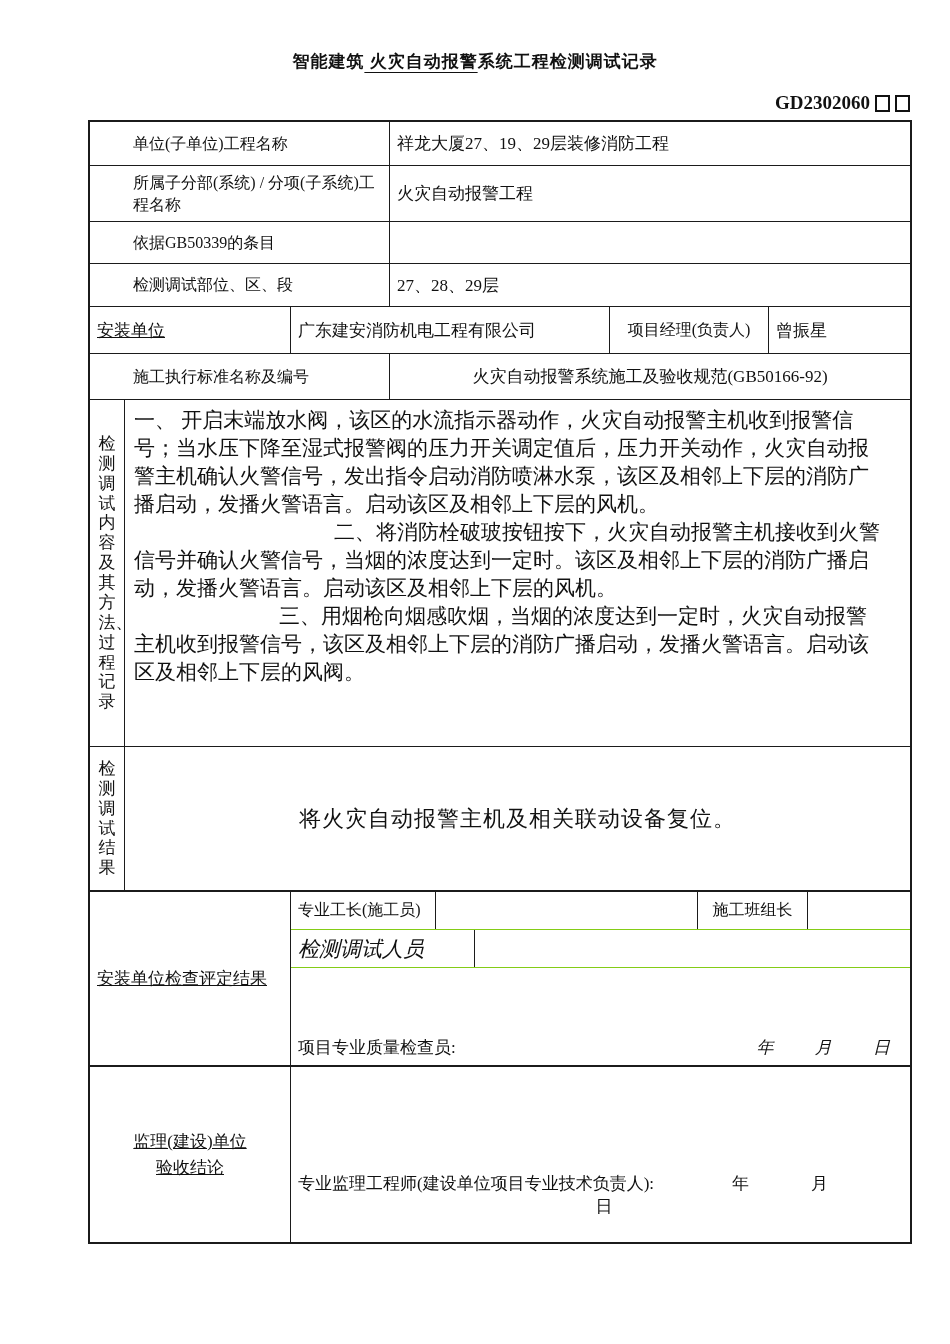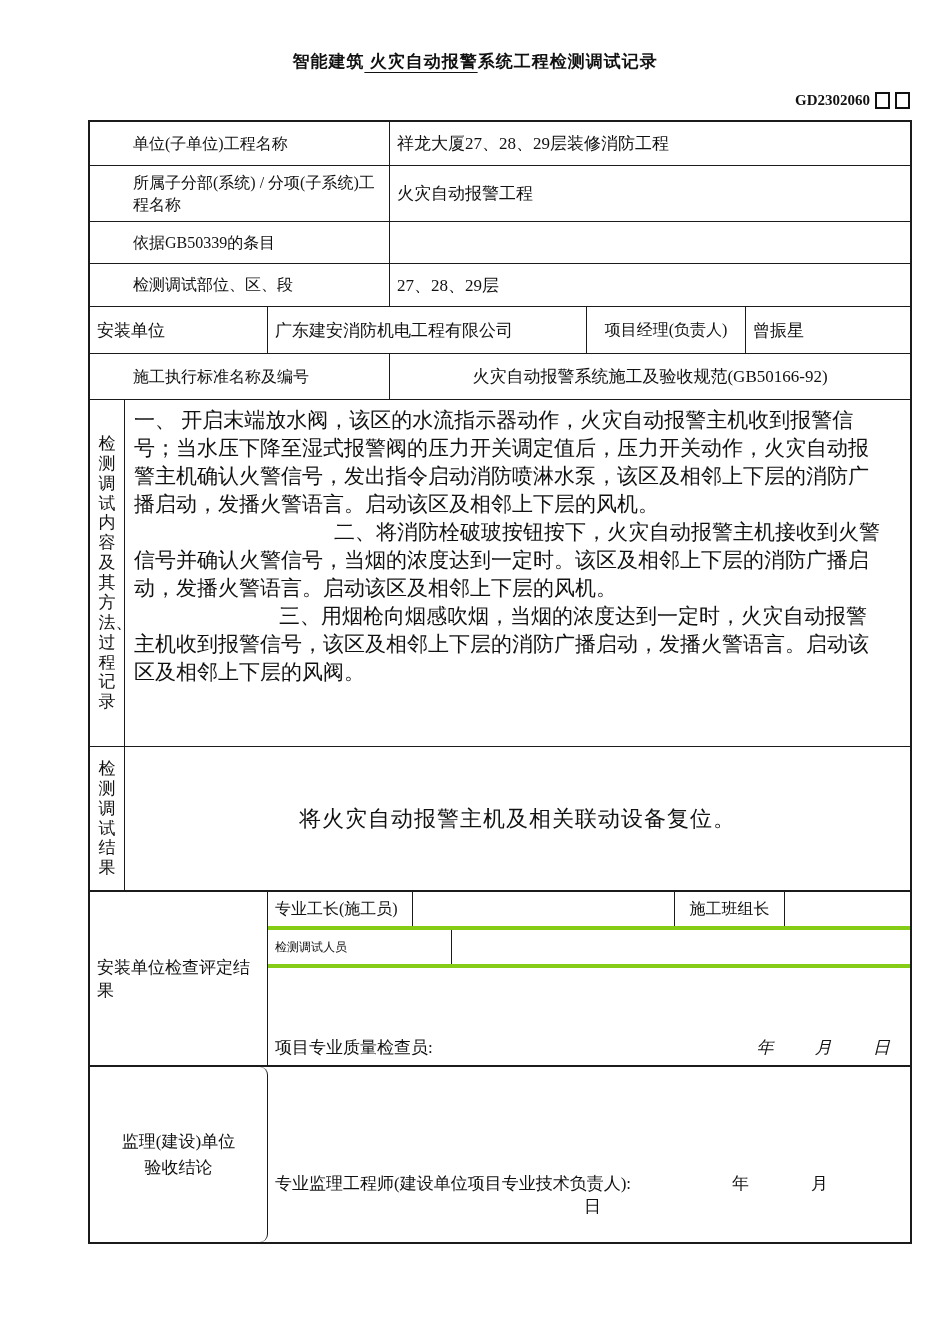--- a/index.html
+++ b/index.html
@@ -14,21 +14,21 @@
     margin-top: 50px;
     font-size: 17px;
     font-weight: bold;
     letter-spacing: 1px;
   }
   .page-title .u { text-decoration: underline; text-underline-offset: 5px; }
   .code-line {
     position: absolute;
     top: 92px;
     right: 40px;
-    font-size: 15px;
+    font-size: 19px;
     font-weight: bold;
     display: flex;
     align-items: center;
   }
   .code-box {
     display: inline-block;
     width: 15px; height: 17px;
     border: 2px solid #111;
     margin-left: 5px;
   }
@@ -50,21 +50,21 @@
     overflow: hidden;
   }
   .c.last { border-right: none; }
   .c.center { justify-content: center; text-align: center; }
   .lbl { width: 264px; flex: none; font-size: 16px; line-height: 1.35; margin-left: 36px; }
   .val { flex: 1; }
   .h44 { height: 44px; } .h56 { height: 56px; } .h42 { height: 42px; }
   .h43 { height: 43px; } .h47 { height: 47px; } .h46 { height: 46px; }
   .h347 { height: 347px; } .h145 { height: 145px; }
   .h175 { height: 175px; } .h177 { height: 175px; }
-  .w191 { width: 178px; flex: none; }
+  .w191 { width: 201px; flex: none; text-decoration: underline; }
   .w319 { width: 319px; flex: none; }
   .w159 { width: 159px; flex: none; font-size: 16px; }
   .sidecol {
     width: 35px; flex: none;
     justify-content: center;
     padding: 0;
   }
   .vtext {
     width: 17px;
     font-size: 17px;
@@ -77,43 +77,42 @@
     display: block;
     padding: 6px 24px 0 9px;
     font-size: 21px;
     line-height: 28px;
   }
   .bigcell p { margin: 0; }
   .p2 { text-indent: 200px; }
   .p3 { text-indent: 145px; }
   .resultcell { flex: 1; justify-content: center; font-size: 22px; letter-spacing: 1px; }
   .subgrid { flex: 1; display: flex; flex-direction: column; padding: 0; align-items: stretch; }
-  .subrow { display: flex; border-bottom: 4px solid #84cc16; height: 38px; flex: none; }
+  .subrow { display: flex; border-bottom: 1px solid #84cc16; height: 38px; flex: none; }
   .subrow .c { height: 100%; }
   .w145 { width: 145px; flex: none; font-size: 16px; }
   .w262 { width: 262px; flex: none; }
   .w110 { width: 110px; flex: none; font-size: 16px; }
-  .w184 { width: 184px; flex: none; font-size: 12px; }
+  .w184 { width: 184px; flex: none; font-size: 21px; font-style: italic; }
   .tallcell {
     flex: 1;
     display: flex;
     align-items: flex-end;
     padding: 0 0 6px 7px;
   }
   .sigline { display: flex; width: 100%; align-items: baseline; }
   .ymd { display: inline-block; }
   .inspector-ymd { margin-left: auto; font-style: italic; }
   .inspector-ymd .m { margin-left: 37px; }
   .inspector-ymd .d { margin-left: 37px; margin-right: 20px; }
   .supv-label-cell {
     flex-direction: column;
     justify-content: center;
     text-align: center;
     line-height: 1.5;
-    border-radius: 8px;
   }
   .supv-right {
     flex: 1;
     display: flex;
     flex-direction: column;
     justify-content: flex-end;
     padding: 0 0 24px 7px;
   }
   .supv-line1 { display: flex; align-items: baseline; width: 100%; }
   .supv-line1 .y { margin-left: auto; margin-right: 0; }
@@ -127,21 +126,21 @@
 <div class="code-line">
   <span>GD2302060</span>
   <span class="code-box"></span>
   <span class="code-box"></span>
 </div>
 
 <div class="tbl">
 
   <div class="row h44">
     <div class="c lbl">单位(子单位)工程名称</div>
-    <div class="c val last">祥龙大厦27、28、29层装修消防工程</div>
+    <div class="c val last">祥龙大厦27、19、29层装修消防工程</div>
   </div>
 
   <div class="row h56">
     <div class="c lbl">所属子分部(系统) / 分项(子系统)工程名称</div>
     <div class="c val last">火灾自动报警工程</div>
   </div>
 
   <div class="row h42">
     <div class="c lbl">依据GB50339的条目</div>
     <div class="c val last"></div>

